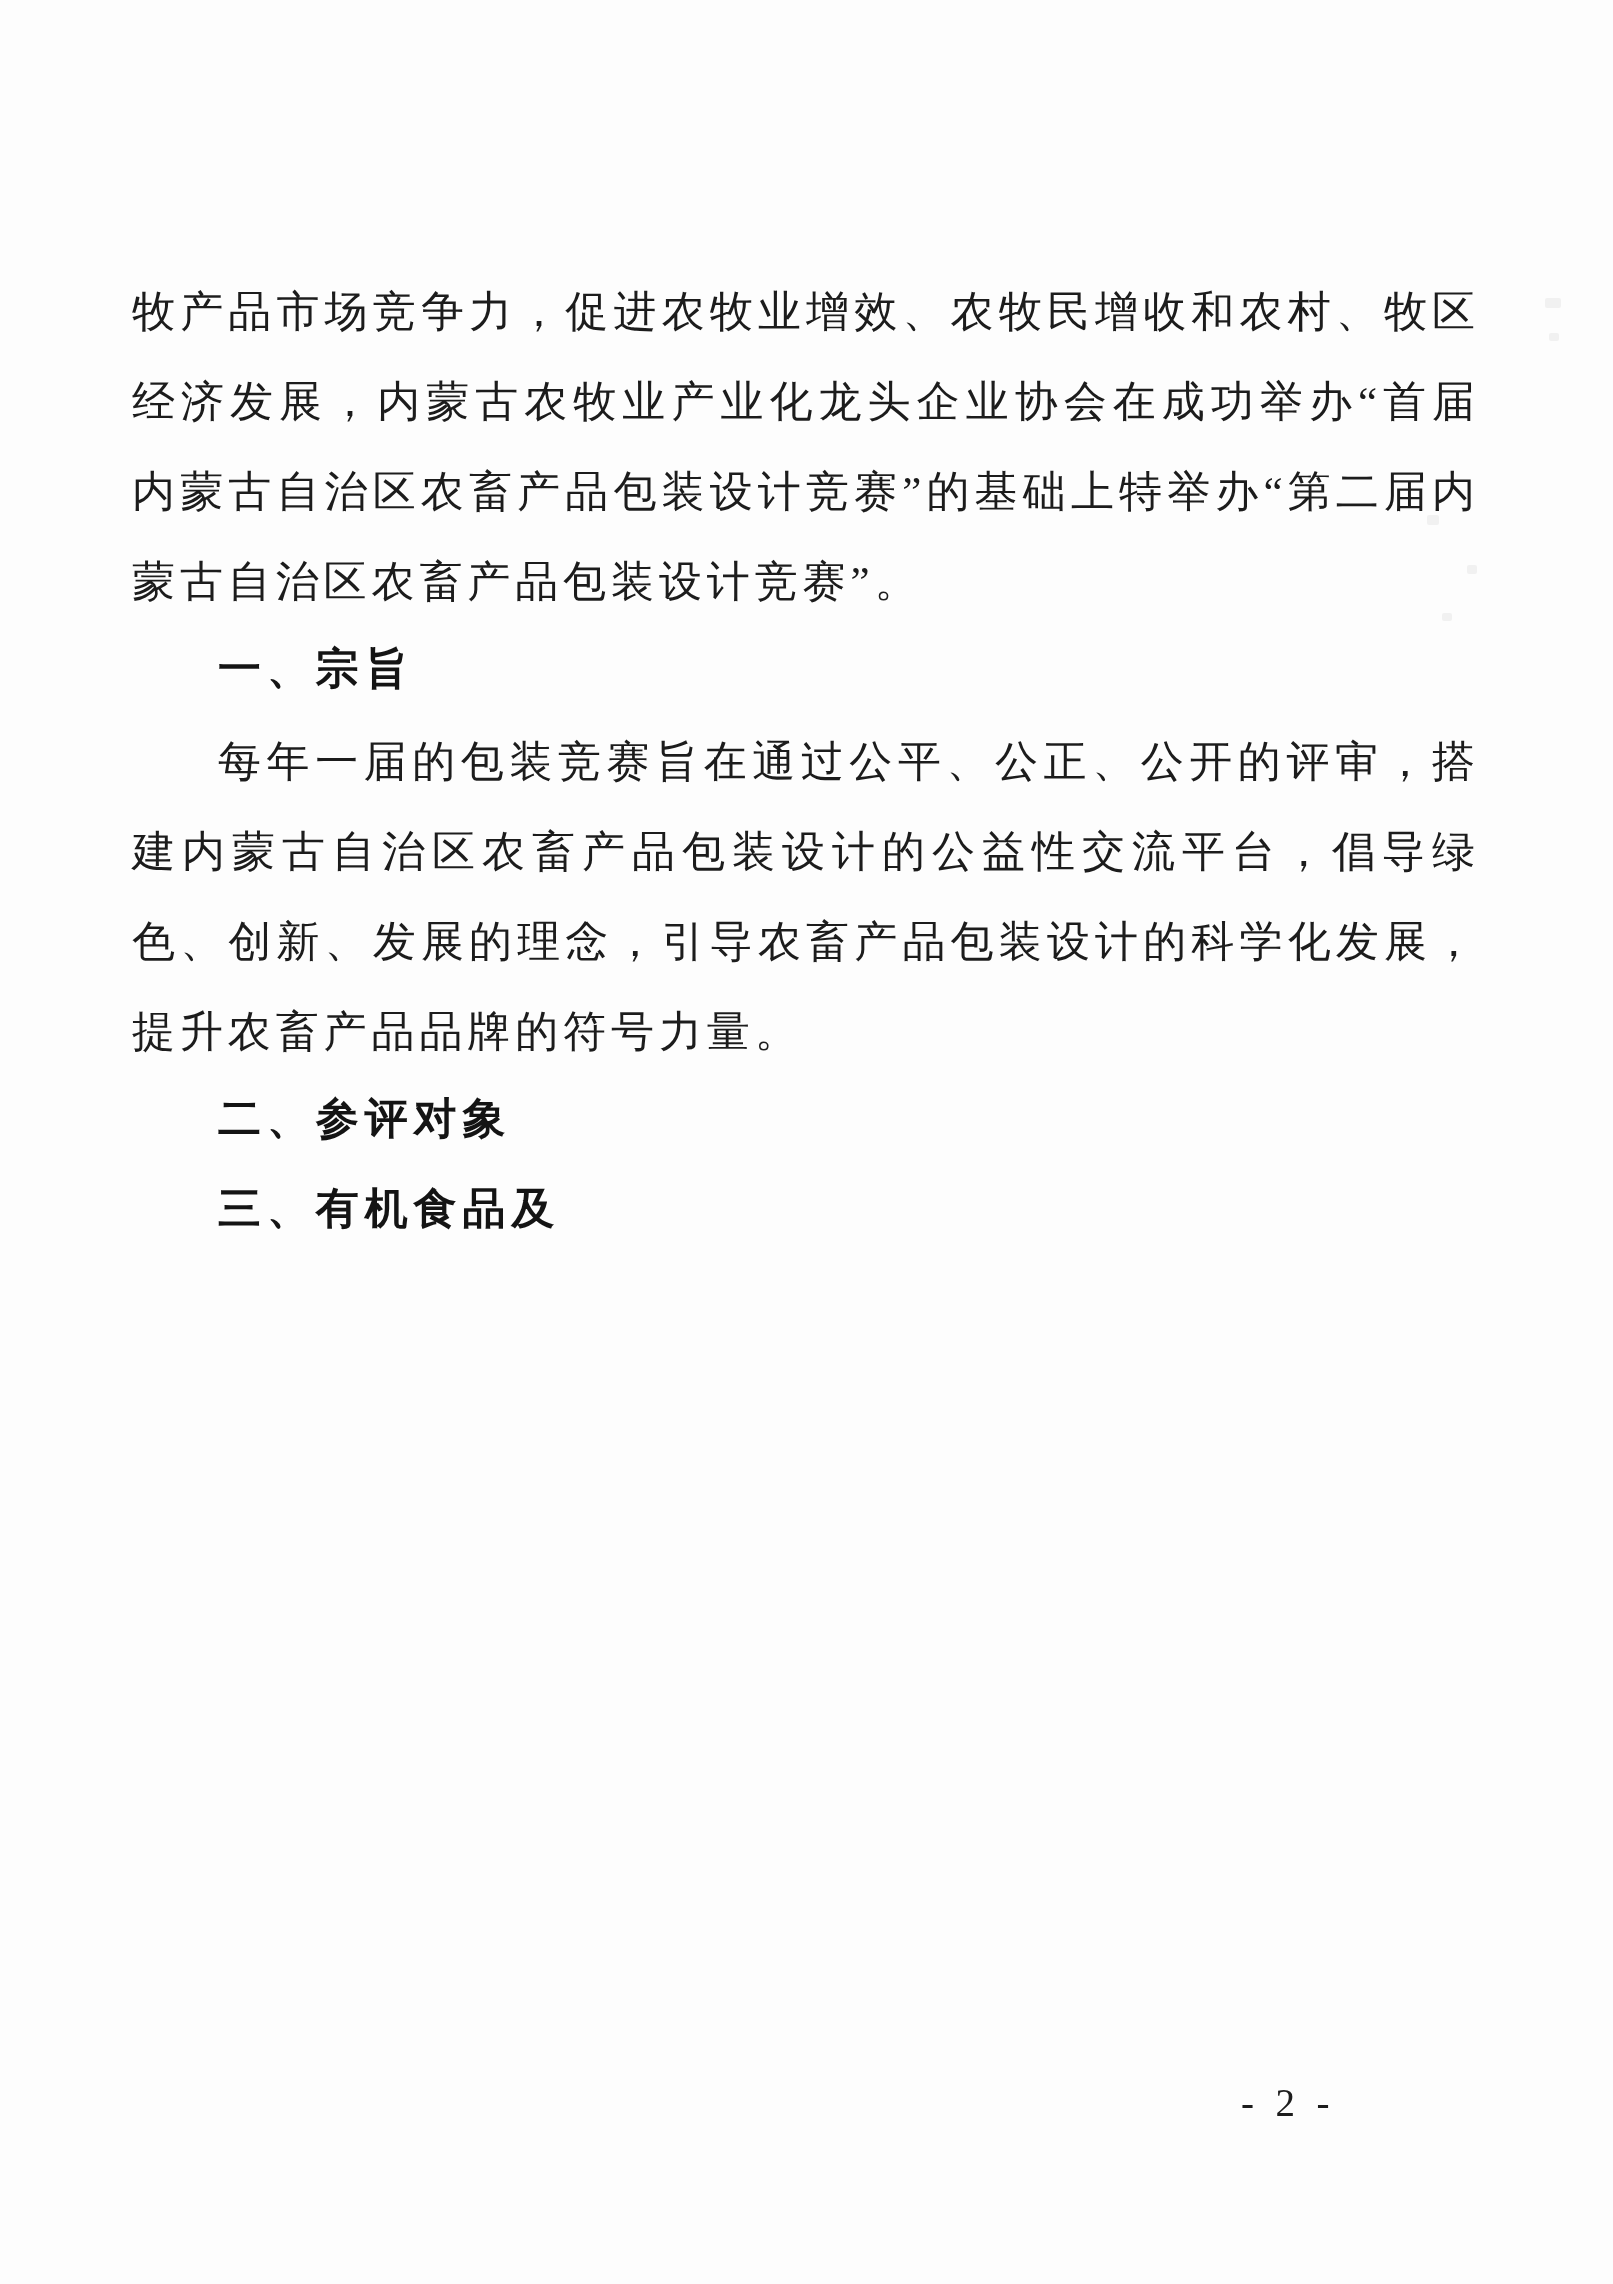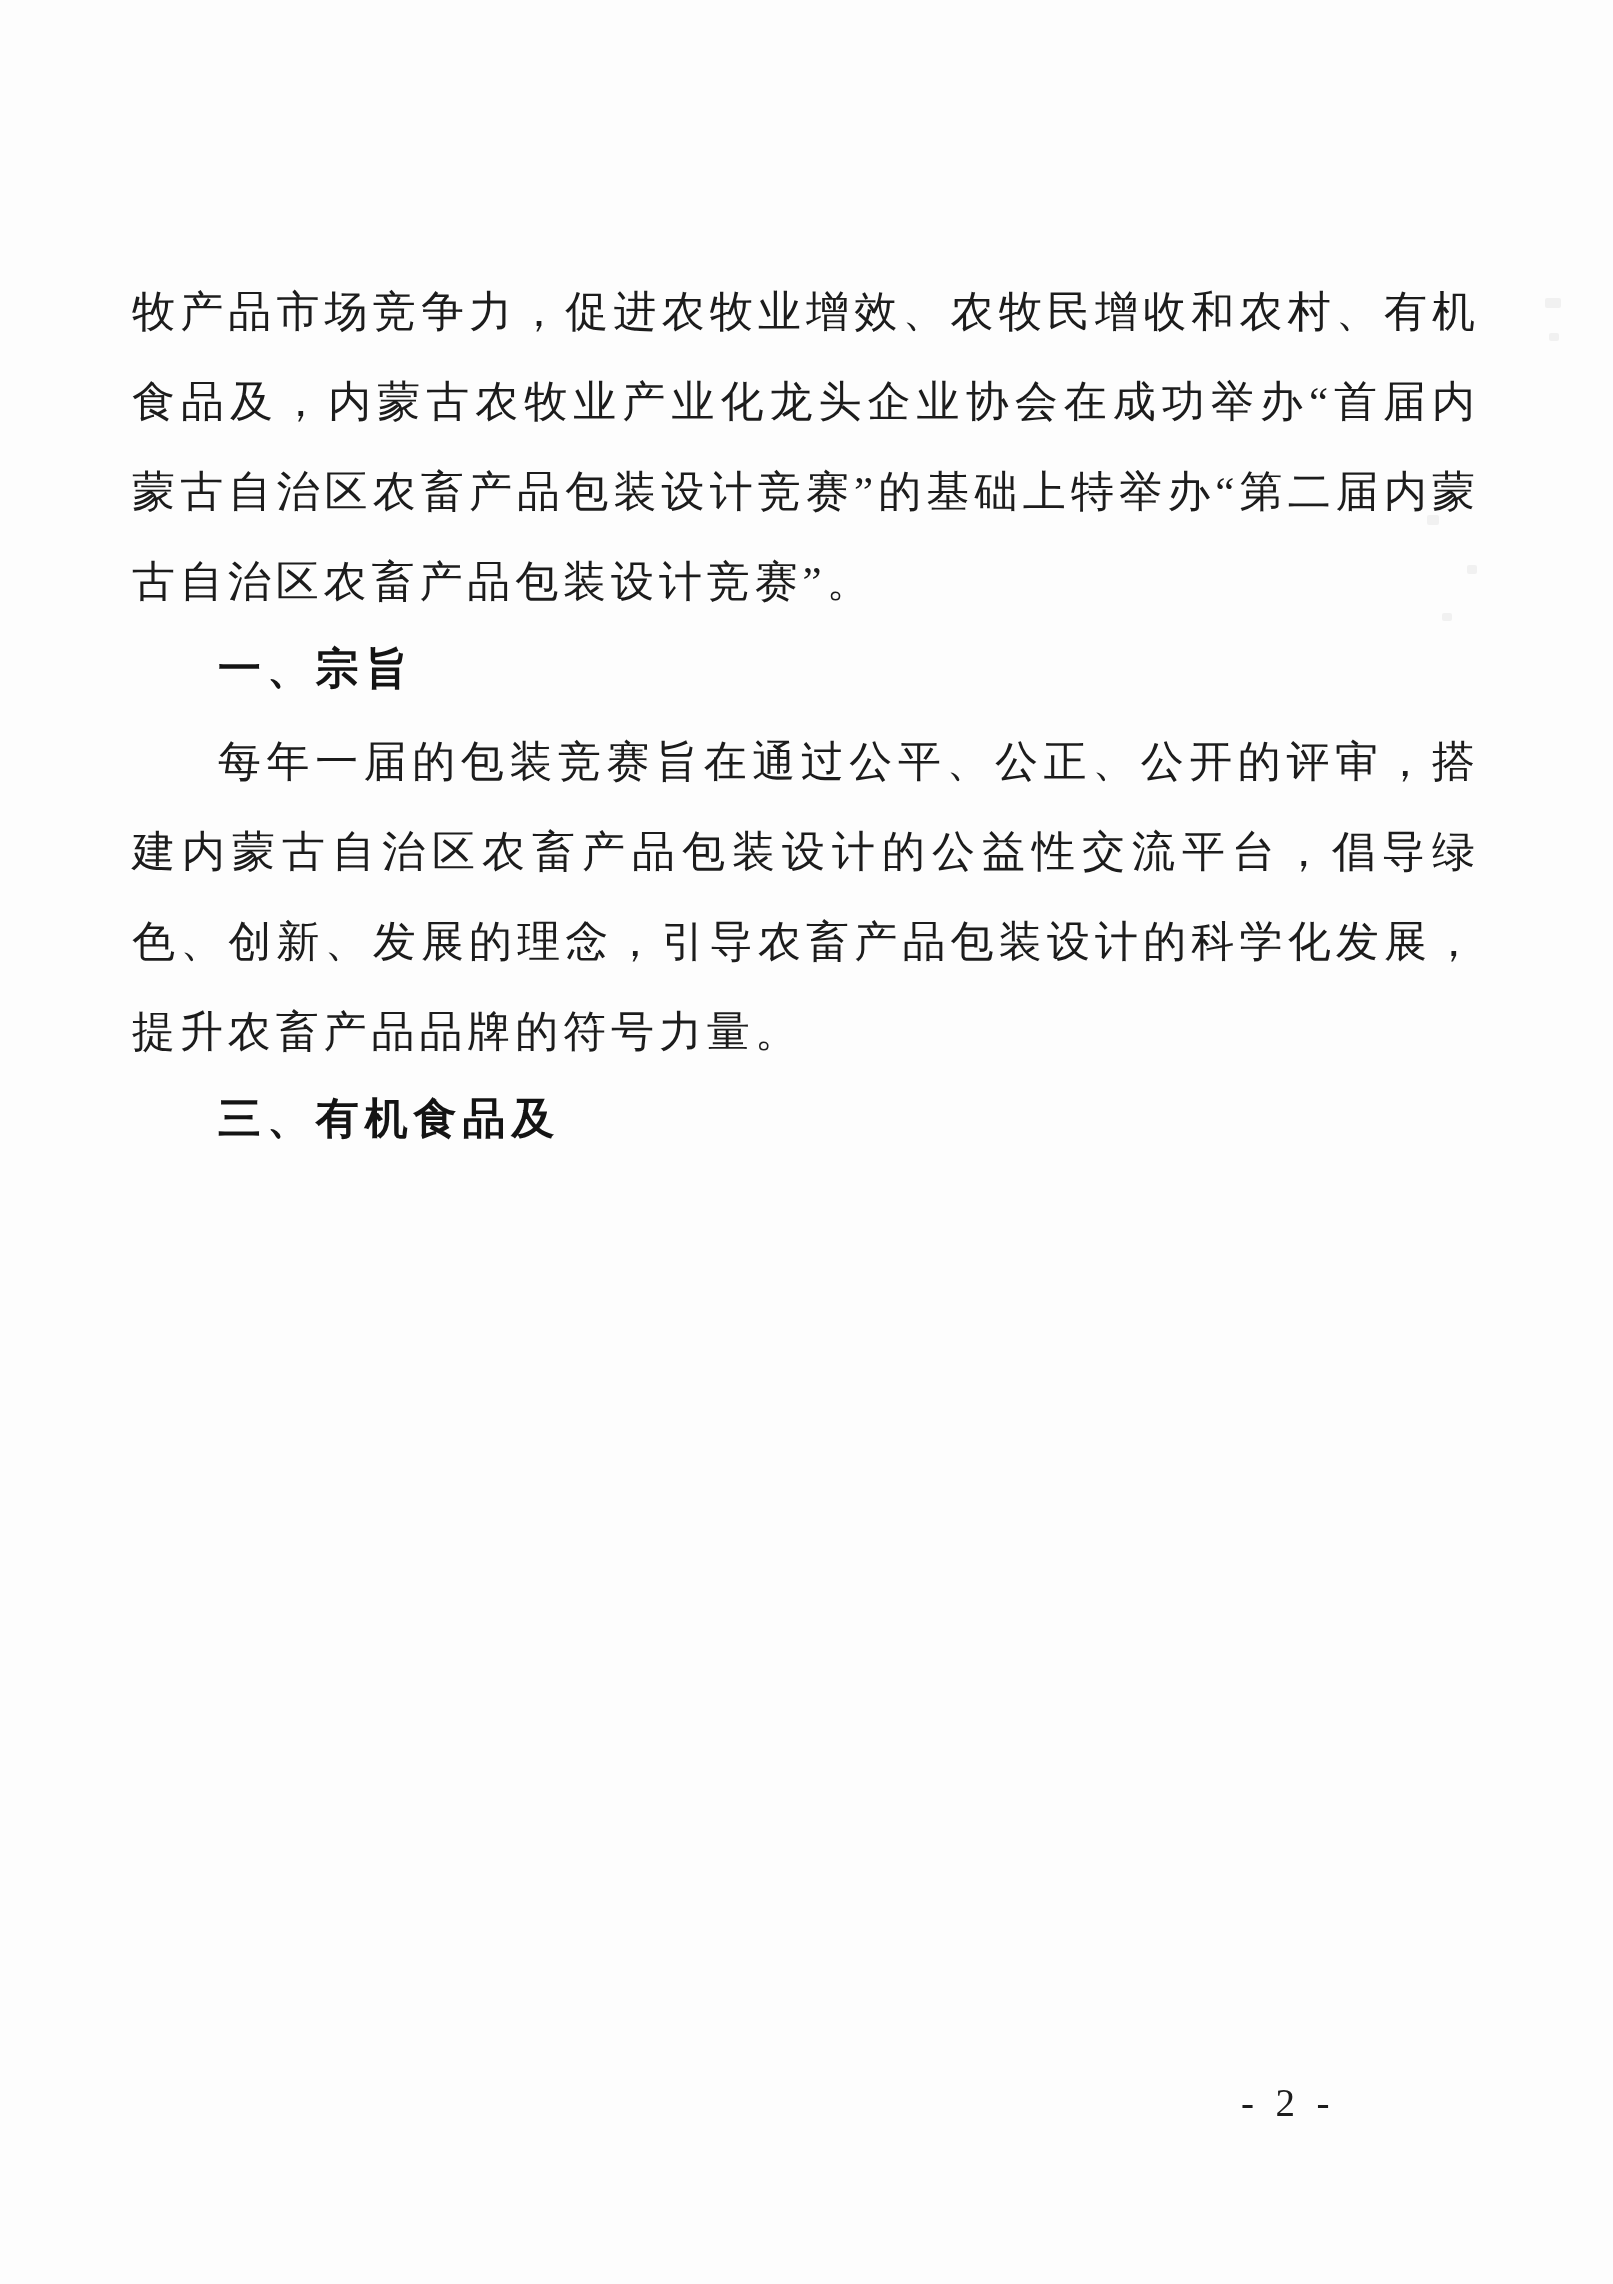--- a/index.html
+++ b/index.html
@@ -66,26 +66,27 @@
 <body>
 
 <div class="scan-page">
 
   <div class="speck s1"></div>
   <div class="speck s2"></div>
   <div class="speck s3"></div>
   <div class="speck s4"></div>
   <div class="speck s5"></div>
 
-  <p class="para">牧产品市场竞争力，促进农牧业增效、农牧民增收和农村、有机食品及，内蒙古农牧业产业化龙头企业协会在成功举办“首届内蒙古自治区农畜产品包装设计竞赛”的基础上特举办“第二届内蒙古自治区农畜产品包装设计竞赛”。</p>
+  <p class="para">牧产品市场竞争力，促进农牧业增效、农牧民增收和农村、牧区经济发展，内蒙古农牧业产业化龙头企业协会在成功举办“首届内蒙古自治区农畜产品包装设计竞赛”的基础上特举办“第二届内蒙古自治区农畜产品包装设计竞赛”。</p>
 
   <p class="heading">一、宗旨</p>
 
   <p class="para indent">每年一届的包装竞赛旨在通过公平、公正、公开的评审，搭建内蒙古自治区农畜产品包装设计的公益性交流平台，倡导绿色、创新、发展的理念，引导农畜产品包装设计的科学化发展，提升农畜产品品牌的符号力量。</p>
 
+  <p class="heading">二、参评对象</p>
 
 
   <p class="heading">三、有机食品及</p>
 
 
   <div class="page-number">- 2 -</div>
 
 </div>
 
 

